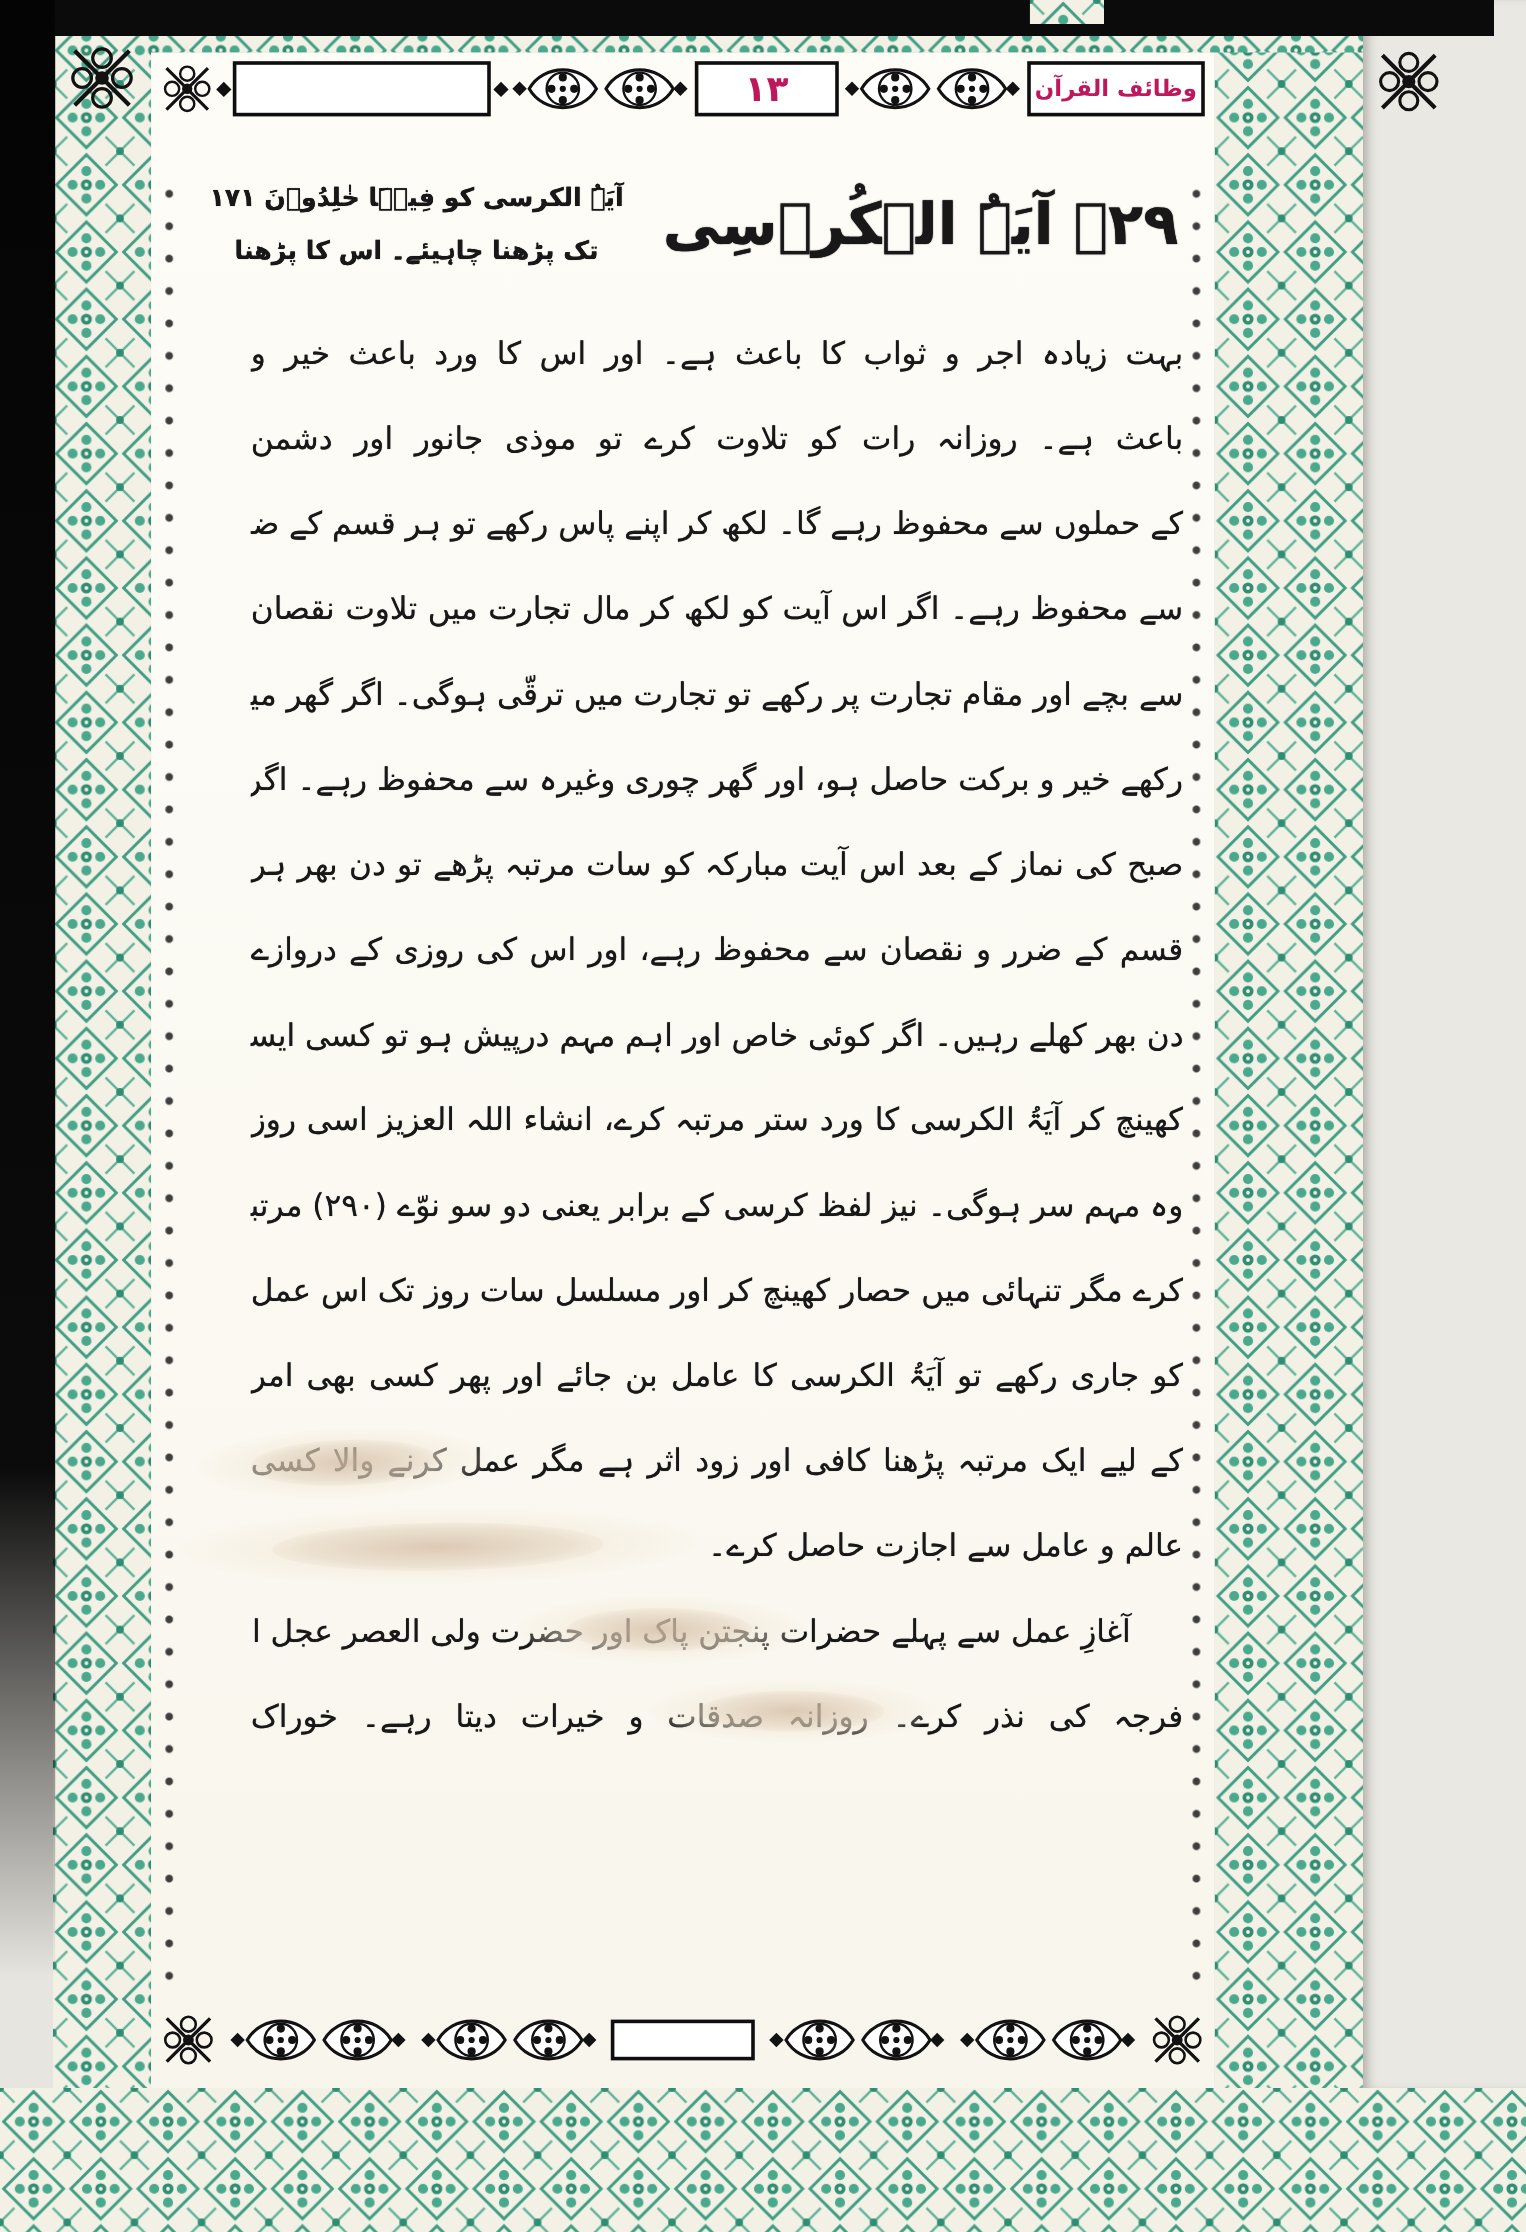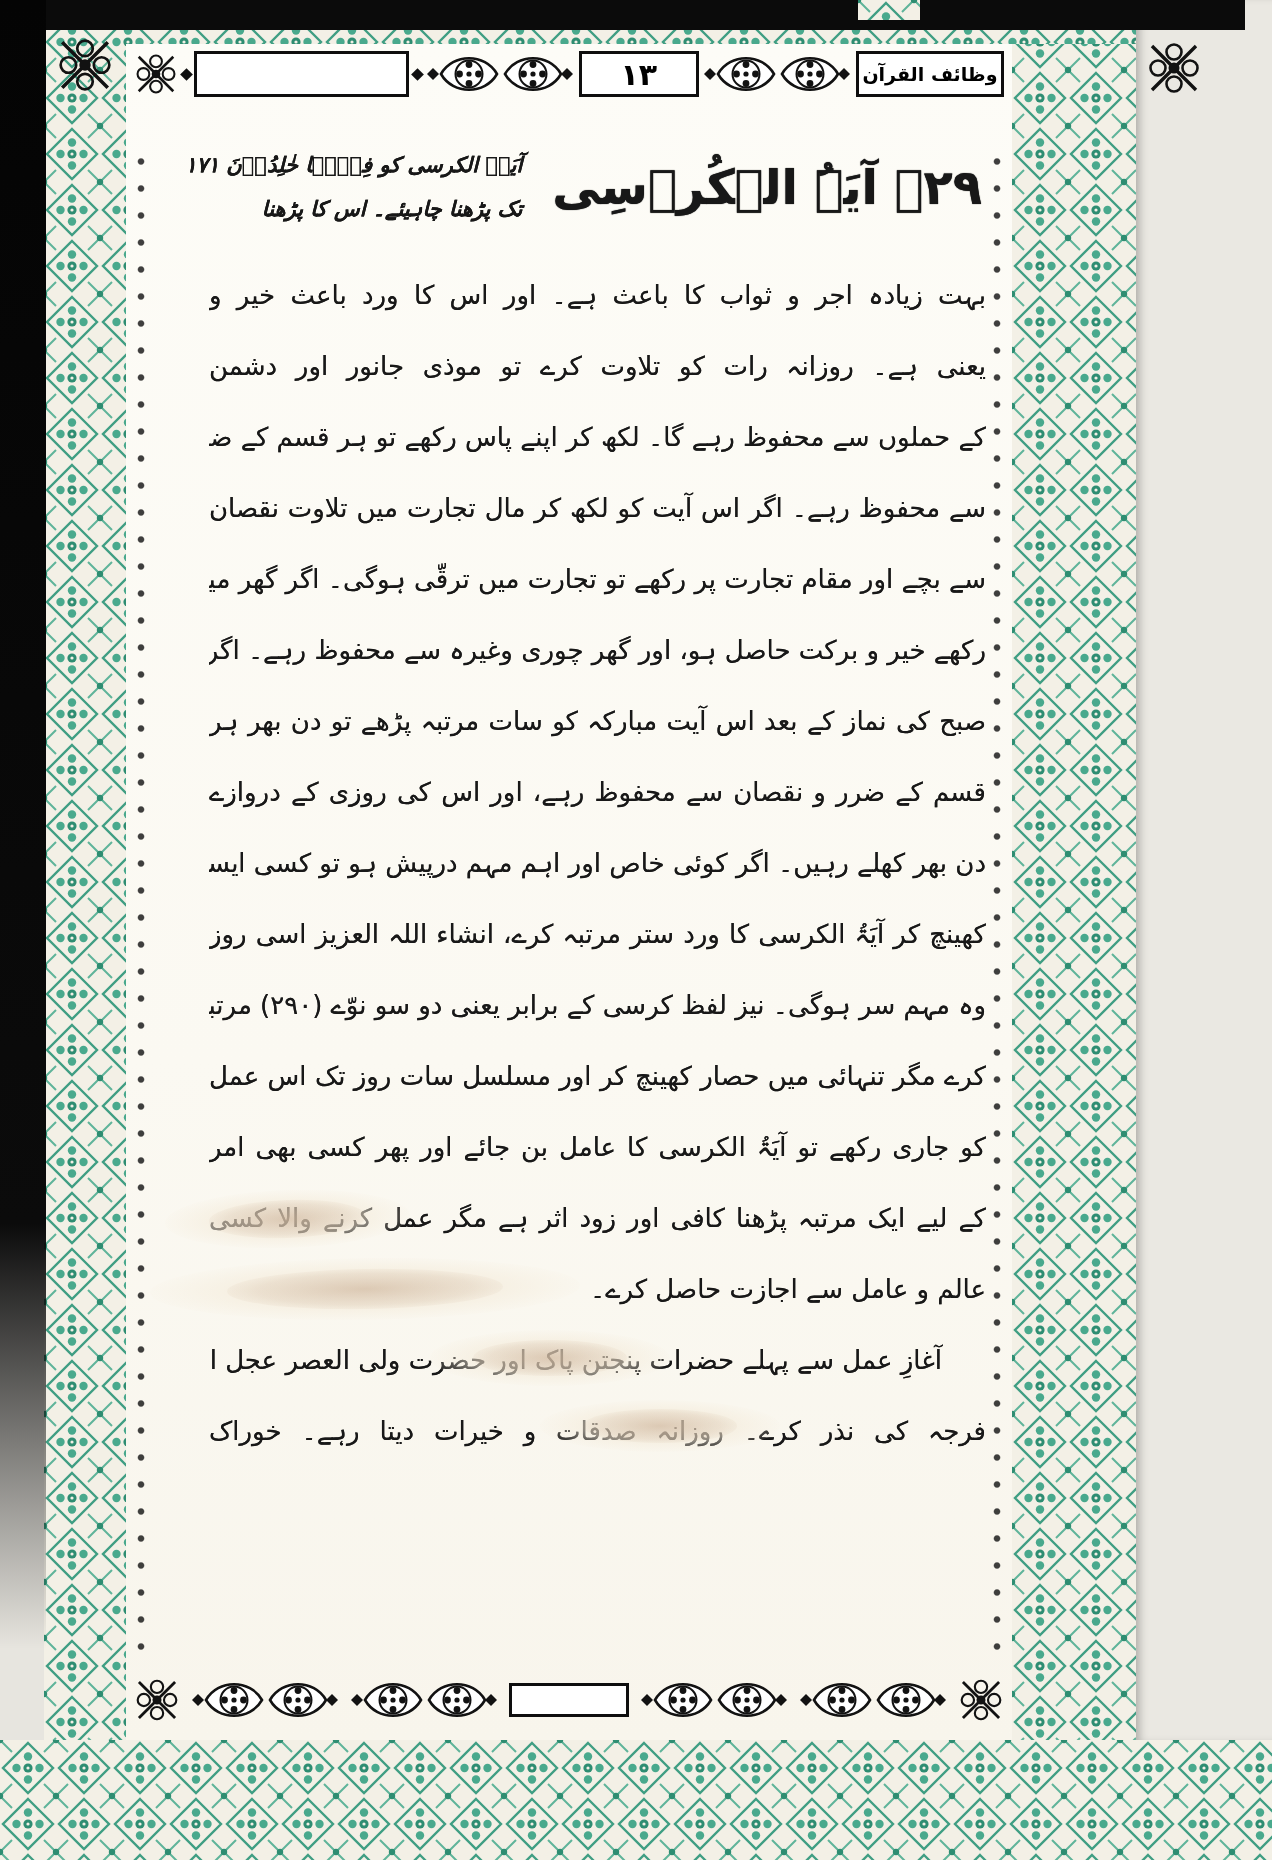--- a/index.html
+++ b/index.html
@@ -24,32 +24,32 @@
         background:linear-gradient(180deg,#fdfcf7 0%,#fbf9f2 60%,#f8f5ec 100%);}
   .chain{position:absolute;top:104px;bottom:74px;width:20px;opacity:.85;
         background-image:radial-gradient(circle,#1d1d1d 2.6px,rgba(0,0,0,0) 3.8px);
         background-size:20px 27px;background-position:center top;}
   .chain.l{left:5px;} .chain.r{right:5px;}
   
   .oband{position:absolute;left:8px;right:8px;height:56px;display:flex;
         align-items:center;justify-content:space-between;}
   .oband.top{top:2px;} .oband.bottom{bottom:12px;}
   .cart{box-sizing:border-box;border:3px solid #0e0e0e;height:46px;background:#fff;
-        display:flex;align-items:center;justify-content:center;color:#000000;}
+        display:flex;align-items:center;justify-content:center;color:#be185d;}
   .cart.empty{width:215px;} .cart.num{width:120px;font-size:30px;font-weight:bold;}
   .cart.title{width:148px;font-size:19px;font-weight:bold;direction:rtl;white-space:nowrap;}
   .cart.small{width:120px;height:34px;}
   .knob{width:9px;height:9px;background:#101010;transform:rotate(45deg);flex:0 0 auto;}
   .orn{flex:0 0 auto;display:block;}
   
   .content{position:absolute;left:46px;right:26px;top:70px;color:#181818;direction:rtl;}
   .heading-row{display:flex;direction:rtl;height:146px;align-items:center;}
   .big-title{flex:0 0 46%;font-size:48px;font-weight:bold;direction:rtl;
         text-align:right;white-space:nowrap;text-shadow:0 0 1px #000;padding-right:4px;margin-left:30px;}
-  .notes{flex:1 1 54%;direction:rtl;text-align:right;font-weight:bold;font-style:italic;}
+  .notes{flex:1 1 54%;direction:rtl;text-align:center;font-weight:bold;}
   .note-line{font-size:21px;line-height:44px;white-space:nowrap;text-shadow:0 0 .6px #000;}
   .bline{height:71px;line-height:71px;font-size:26px;direction:rtl;overflow:hidden;
         text-align:justify;text-align-last:justify;white-space:nowrap;
         text-shadow:0 0 .6px rgba(0,0,0,.75);margin-left:37px;}
   .bline.short{text-align-last:right;}
   .bline.indent{padding-right:44px;}
   
   .stamp{position:absolute;border-radius:50%;pointer-events:none;
         background:radial-gradient(ellipse at center,rgba(250,245,234,.72) 0%,rgba(244,235,218,.55) 45%,rgba(244,235,218,0) 75%);}
   .stamp::after{content:"";position:absolute;inset:18%;border-radius:50%;
@@ -166,21 +166,21 @@
 
     <div class="content">
       <div class="heading-row">
         <div class="big-title">۲۹۔ آیَۃُ الۡکُرۡسِی</div>
         <div class="notes">
           <div class="note-line">آیَۃُ الکرسی کو فِیۡہَا خٰلِدُوۡنَ ۱۷۱</div>
           <div class="note-line">تک پڑھنا چاہیئے۔ اس کا پڑھنا</div>
         </div>
       </div>
       <div class="bline">بہت زیادہ اجر و ثواب کا باعث ہے۔ اور اس کا ورد باعث خیر و</div>
-      <div class="bline">یعنی ہے۔ روزانہ رات کو تلاوت کرے تو موذی جانور اور دشمن</div>
+      <div class="bline">باعث ہے۔ روزانہ رات کو تلاوت کرے تو موذی جانور اور دشمن</div>
       <div class="bline">کے حملوں سے محفوظ رہے گا۔ لکھ کر اپنے پاس رکھے تو ہر قسم کے ضرر</div>
       <div class="bline">سے محفوظ رہے۔ اگر اس آیت کو لکھ کر مال تجارت میں تلاوت نقصان</div>
       <div class="bline">سے بچے اور مقام تجارت پر رکھے تو تجارت میں ترقّی ہوگی۔ اگر گھر میں</div>
       <div class="bline">رکھے خیر و برکت حاصل ہو، اور گھر چوری وغیرہ سے محفوظ رہے۔ اگر</div>
       <div class="bline">صبح کی نماز کے بعد اس آیت مبارکہ کو سات مرتبہ پڑھے تو دن بھر ہر</div>
       <div class="bline">قسم کے ضرر و نقصان سے محفوظ رہے، اور اس کی روزی کے دروازے</div>
       <div class="bline">دن بھر کھلے رہیں۔ اگر کوئی خاص اور اہم مہم درپیش ہو تو کسی ایسے</div>
       <div class="bline">کھینچ کر آیَۃُ الکرسی کا ورد ستر مرتبہ کرے، انشاء اللہ العزیز اسی روز</div>
       <div class="bline">وہ مہم سر ہوگی۔ نیز لفظ کرسی کے برابر یعنی دو سو نوّے (۲۹۰) مرتبہ ورد</div>
       <div class="bline">کرے مگر تنہائی میں حصار کھینچ کر اور مسلسل سات روز تک اس عمل</div>

